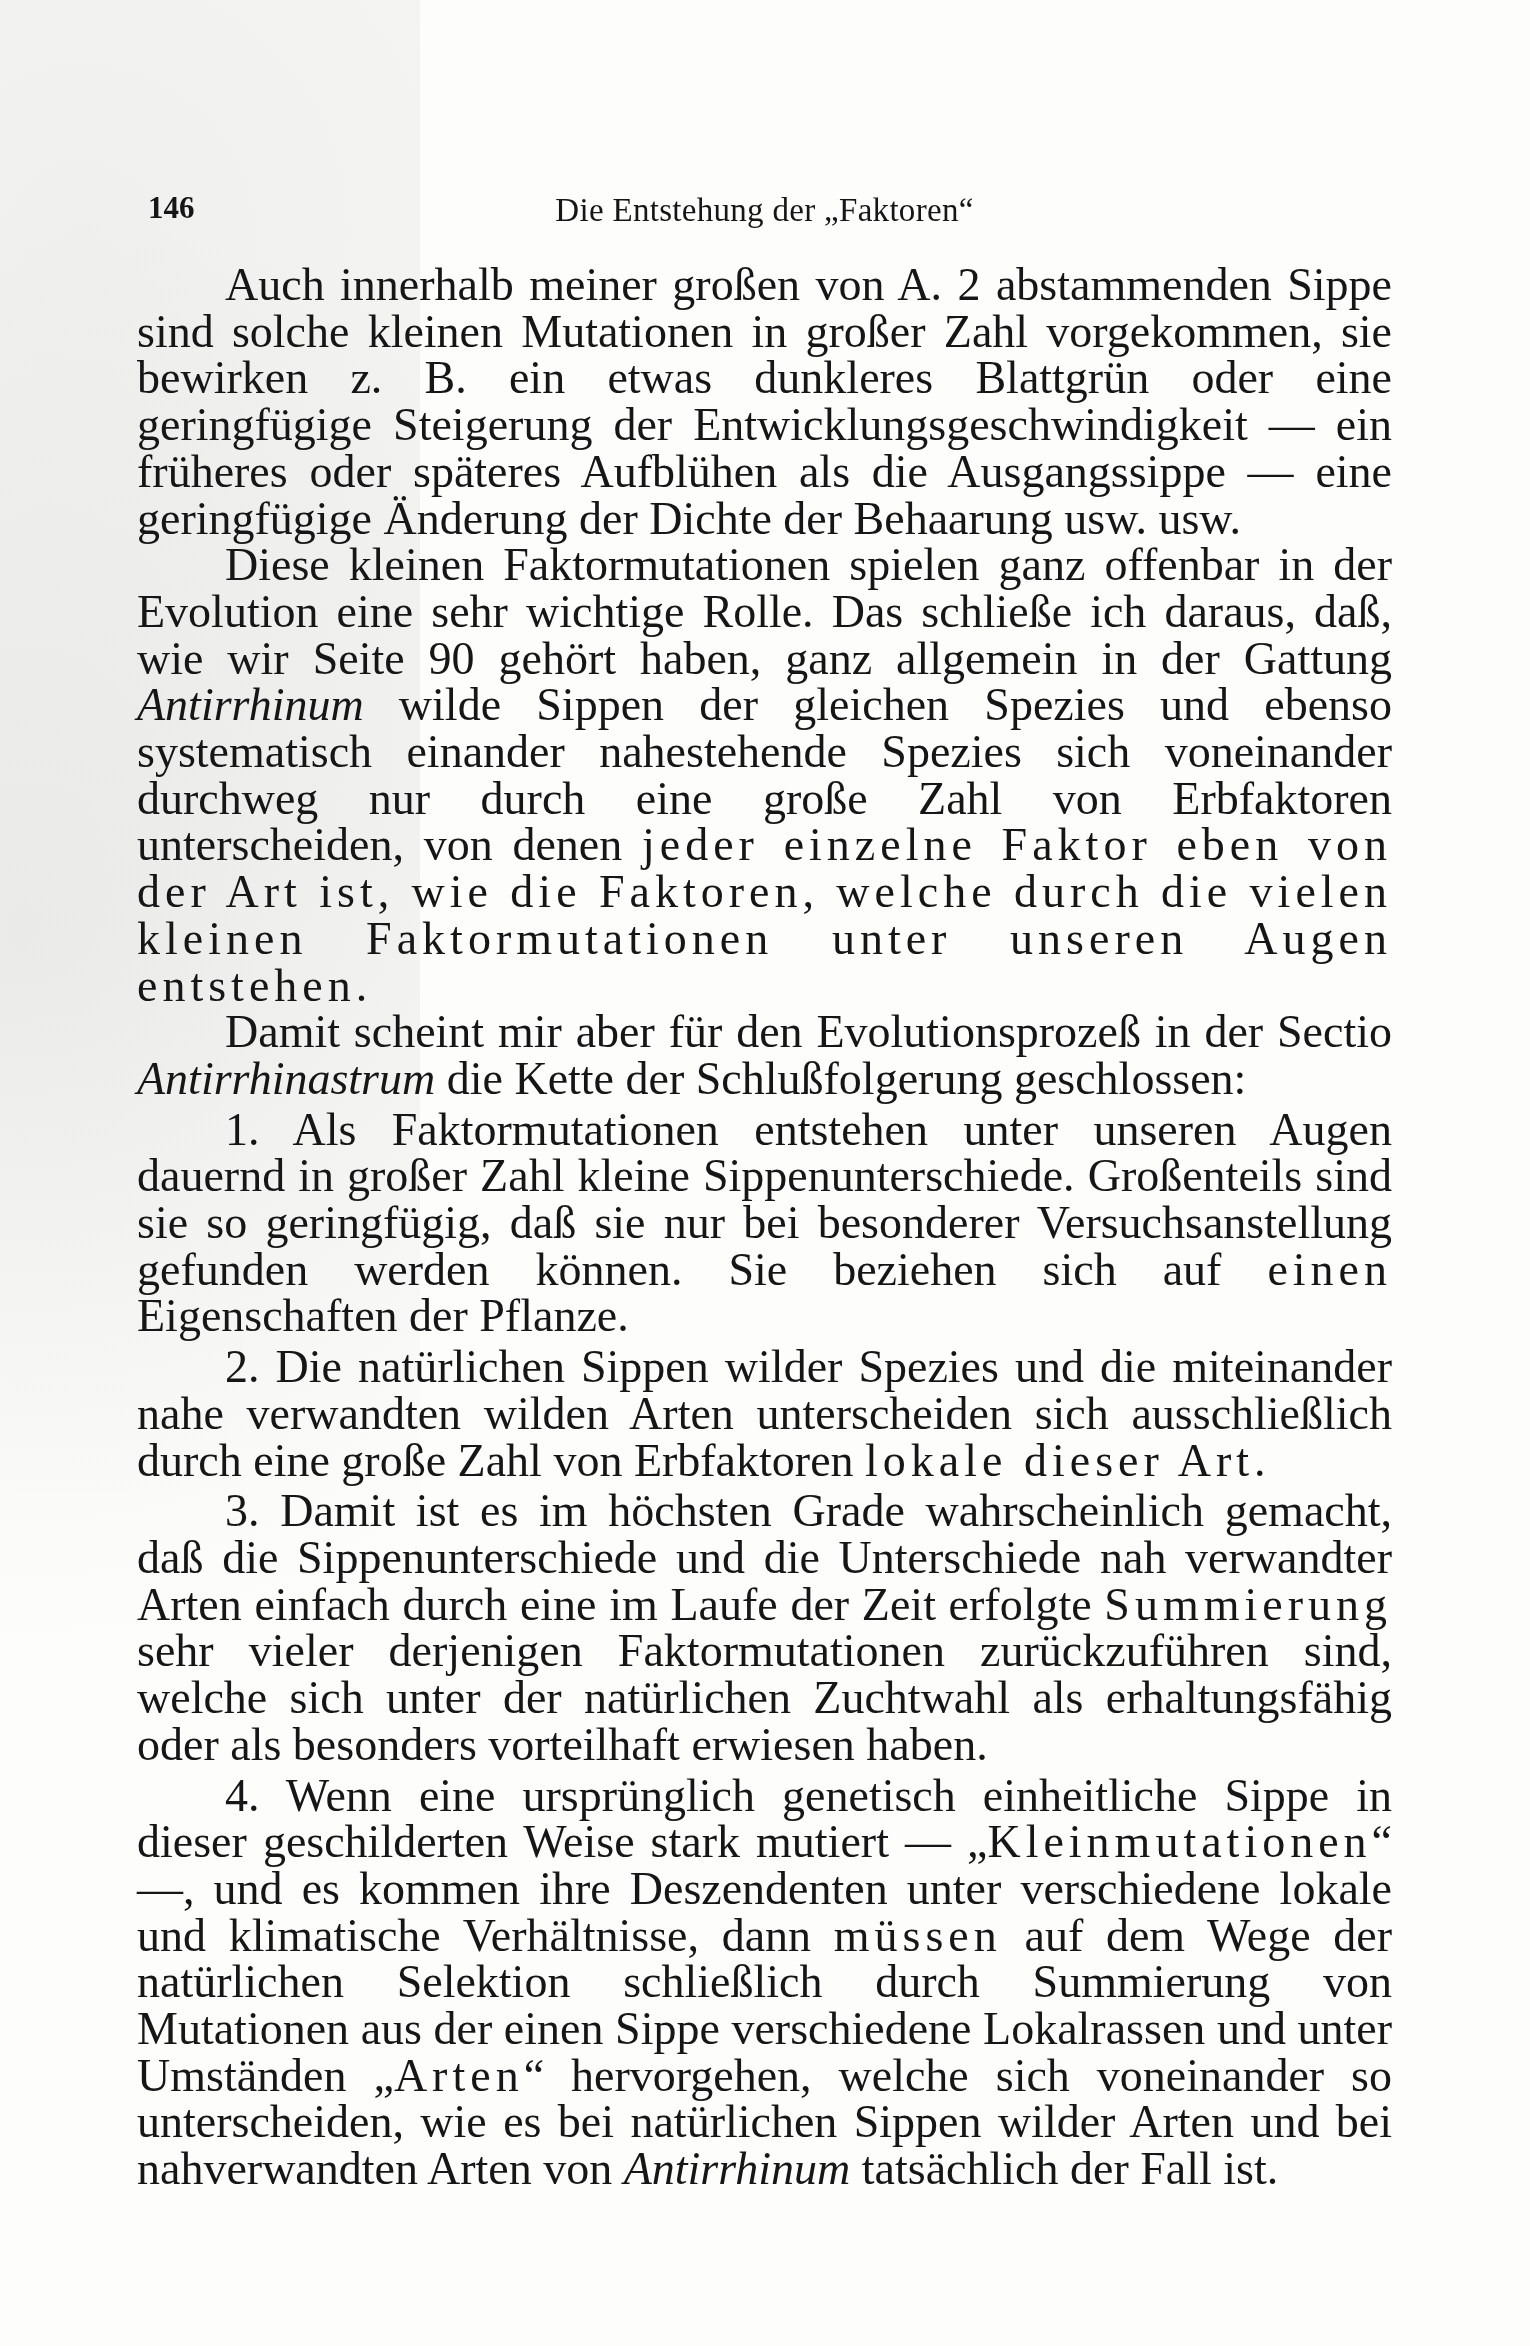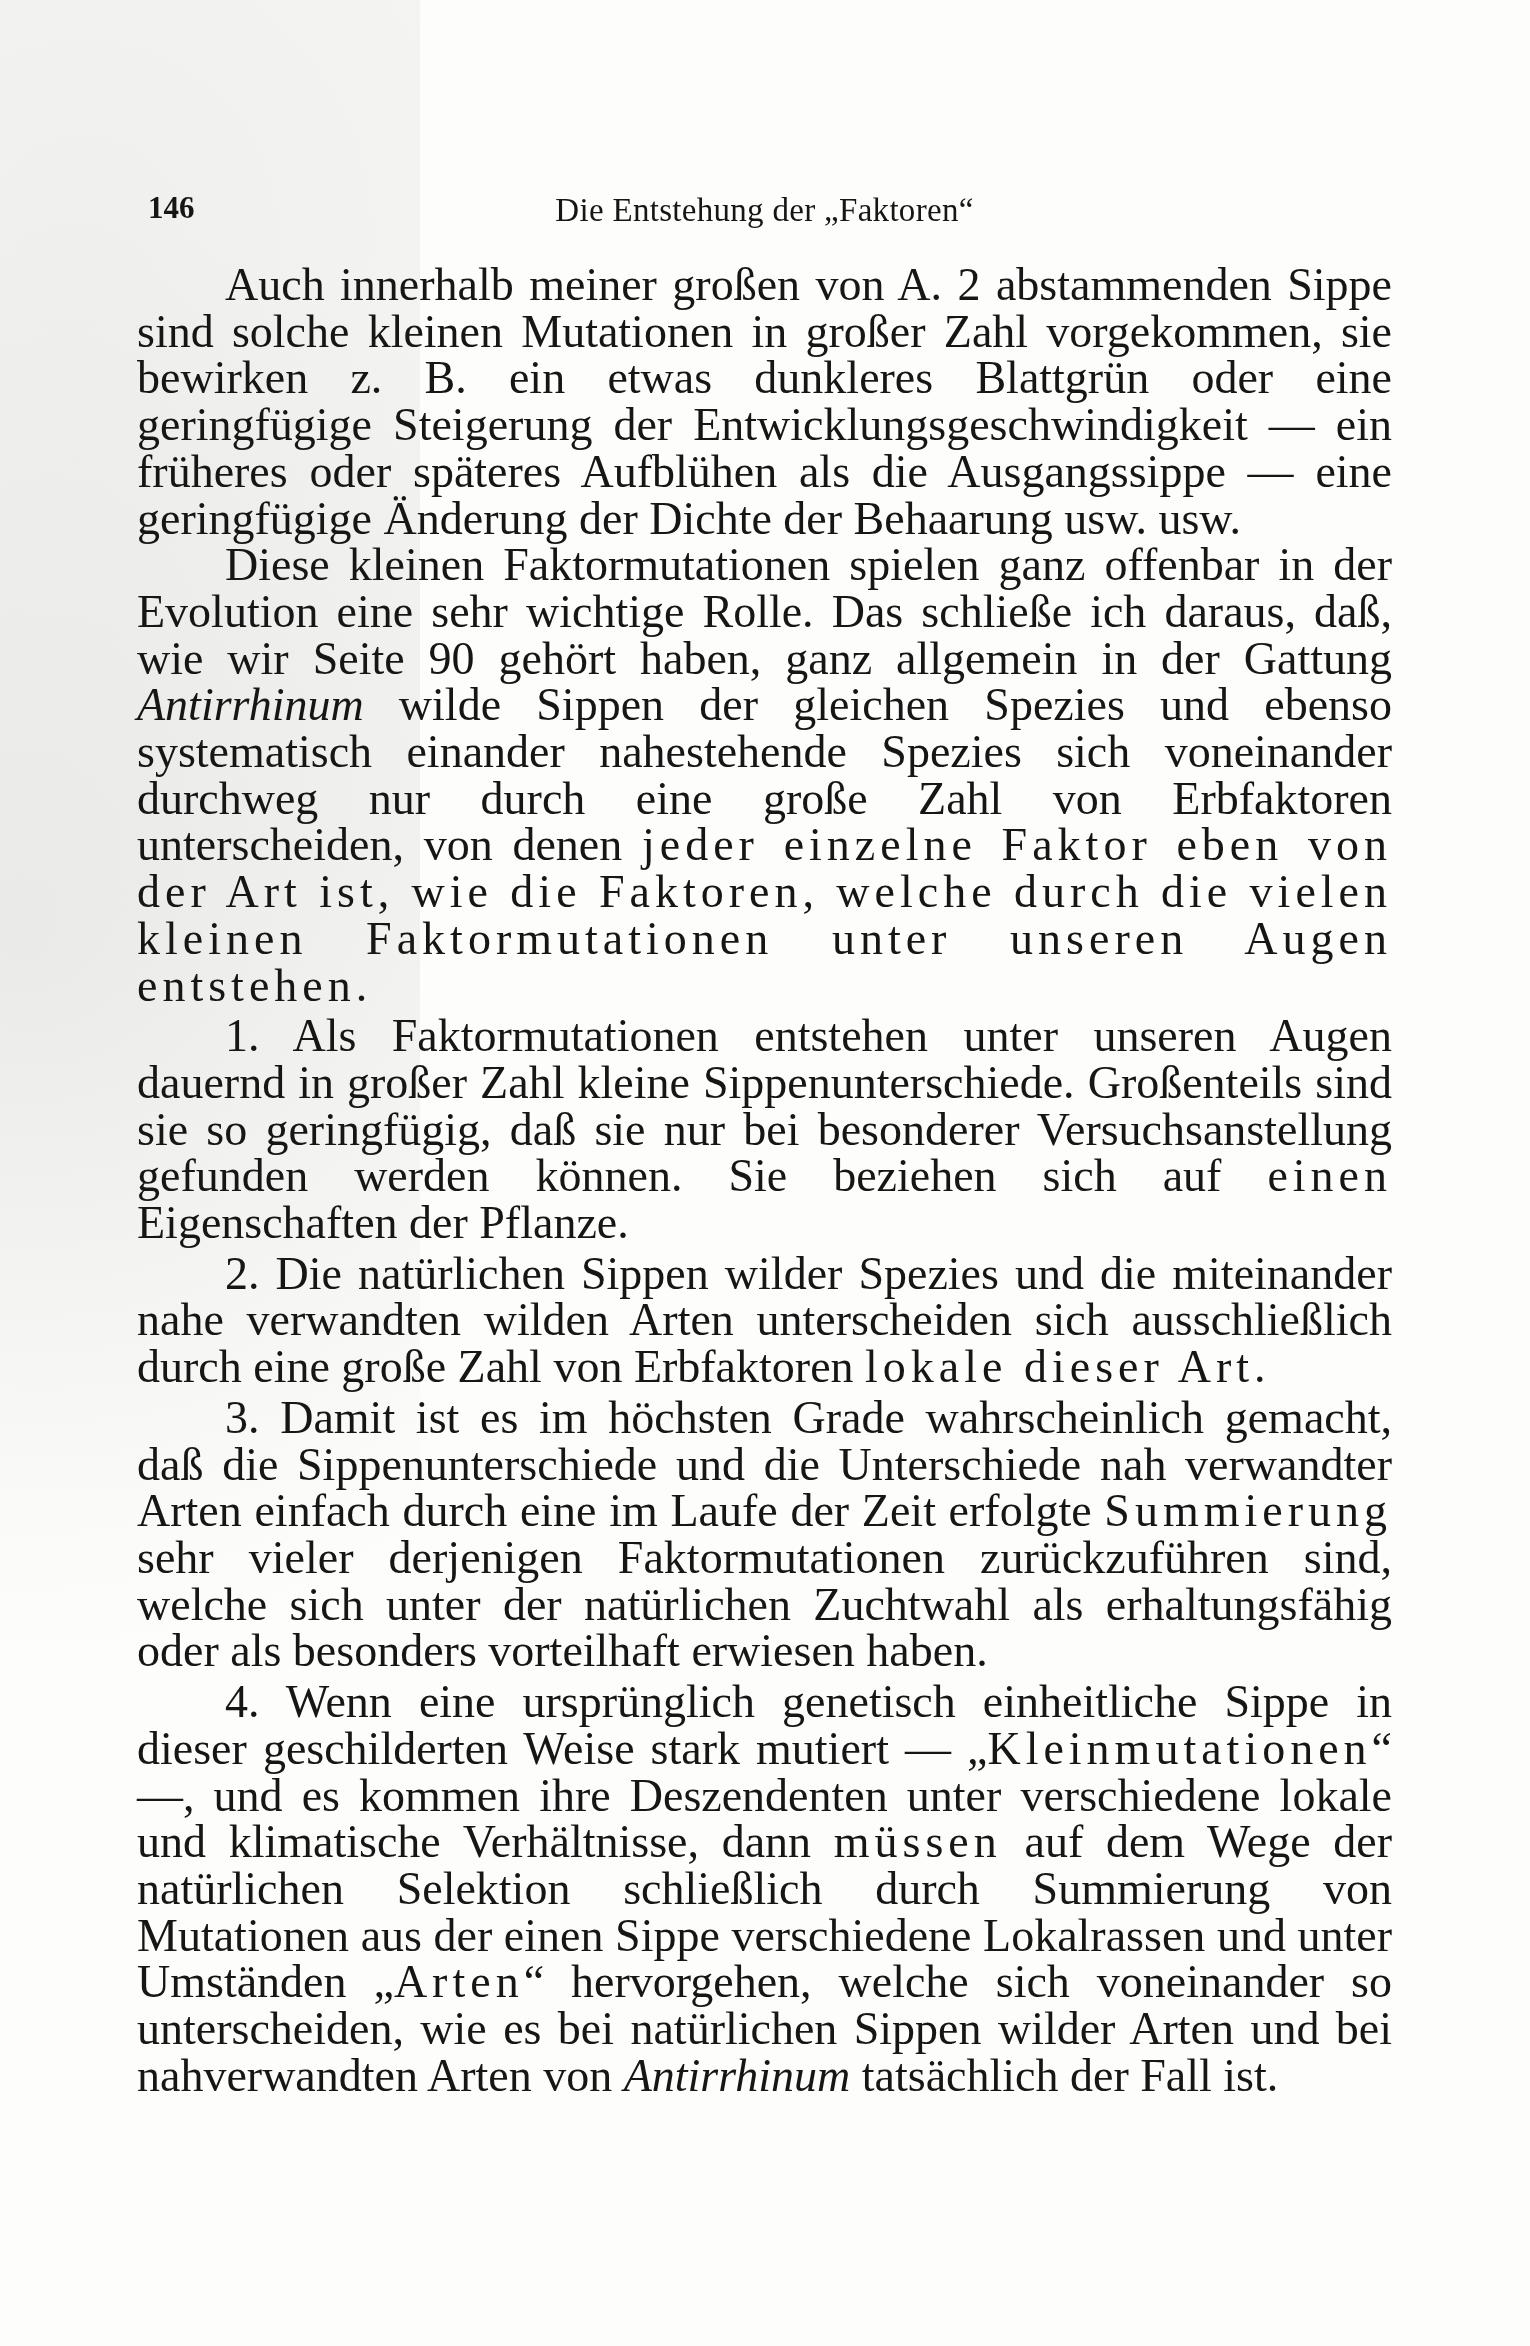--- a/index.html
+++ b/index.html
@@ -47,20 +47,21 @@
 <div class="running-head">
   <span class="page-number">146</span>
   <div class="head-title">Die Entstehung der „Faktoren“</div>
 </div>
 
 <div class="body-text">
   <p><span>Auch innerhalb meiner großen von A. 2 abstammenden Sippe sind solche kleinen Mutationen in großer Zahl vorgekommen, sie bewirken z. B. ein etwas dunkleres Blattgrün oder eine geringfügige Steigerung der Entwicklungsgeschwindigkeit — ein früheres oder späteres Aufblühen als die Ausgangssippe — eine geringfügige Änderung der Dichte der Behaarung usw. usw.</span></p>
 
   <p><span>Diese kleinen Faktormutationen spielen ganz offenbar in der Evolution eine sehr wichtige Rolle. Das schließe ich daraus, daß, wie wir Seite 90 gehört haben, ganz allgemein in der Gattung </span><em>Antirrhinum</em><span> wilde Sippen der gleichen Spezies und ebenso systematisch einander nahestehende Spezies sich voneinander durchweg nur durch eine große Zahl von Erbfaktoren unterscheiden, von denen </span><span class="spaced">jeder einzelne Faktor eben von der Art ist, wie die Faktoren, welche durch die vielen kleinen Faktormutationen unter unseren Augen entstehen.</span></p>
 
+  <p><span>Damit scheint mir aber für den Evolutionsprozeß in der Sectio </span><em>Antirrhinastrum</em><span> die Kette der Schlußfolgerung geschlossen:</span></p>
 
   <p class="item"><span>1.</span> <span>Als Faktormutationen entstehen unter unseren Augen dauernd in großer Zahl kleine Sippenunterschiede. Großenteils sind sie so geringfügig, daß sie nur bei besonderer Versuchsanstellung gefunden werden können. Sie beziehen sich auf </span><span class="spaced">einen</span><span> Eigenschaften der Pflanze.</span></p>
 
   <p class="item"><span>2.</span> <span>Die natürlichen Sippen wilder Spezies und die miteinander nahe verwandten wilden Arten unterscheiden sich ausschließlich durch eine große Zahl von Erbfaktoren </span><span class="spaced">lokale dieser Art</span><span>.</span></p>
 
   <p class="item"><span>3.</span> <span>Damit ist es im höchsten Grade wahrscheinlich gemacht, daß die Sippenunterschiede und die Unterschiede nah verwandter Arten einfach durch eine im Laufe der Zeit erfolgte </span><span class="spaced">Summierung</span><span> sehr vieler derjenigen Faktormutationen zurückzuführen sind, welche sich unter der natürlichen Zuchtwahl als erhaltungsfähig oder als besonders vorteilhaft erwiesen haben.</span></p>
 
   <p class="item"><span>4.</span> <span>Wenn eine ursprünglich genetisch einheitliche Sippe in dieser geschilderten Weise stark mutiert — „</span><span class="spaced">Kleinmutationen</span><span>“ —, und es kommen ihre Deszendenten unter verschiedene lokale und klimatische Verhältnisse, dann </span><span class="spaced">müssen</span><span> auf dem Wege der natürlichen Selektion schließlich durch Summierung von Mutationen aus der einen Sippe verschiedene Lokalrassen und unter Umständen „</span><span class="spaced">Arten</span><span>“ hervorgehen, welche sich voneinander so unterscheiden, wie es bei natürlichen Sippen wilder Arten und bei nahverwandten Arten von </span><em>Antirrhinum</em><span> tatsächlich der Fall ist.</span></p>
 </div>
 

